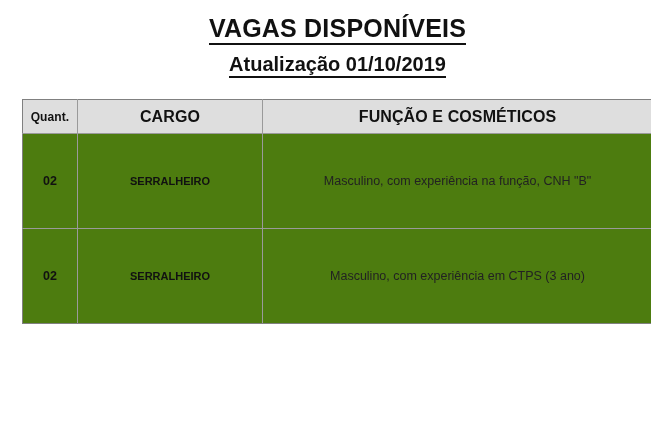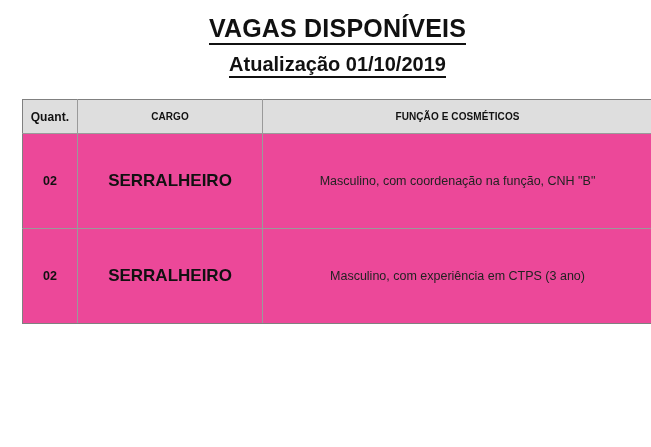--- a/index.html
+++ b/index.html
@@ -72,39 +72,39 @@
   table.vagas td {
     border: 1px solid #9a9a9a;
     vertical-align: middle;
     text-align: center;
     padding: 2px 6px;
     box-sizing: border-box;
   }
   table.vagas thead th {
     background: #dedede;
     height: 34px;
-    font-size: 10px;
+    font-size: 16px;
     font-weight: bold;
     color: #111;
     letter-spacing: 0.1px;
   }
   table.vagas thead th.th-qtd {
     font-size: 12px;
   }
   table.vagas tbody td {
     height: 95px;
-    background: #ec4899;
+    background: #4d7c0f;
   }
   td.cell-qtd {
     font-size: 12.5px;
     font-weight: bold;
     color: #111;
   }
   td.cell-cargo {
-    font-size: 17px;
+    font-size: 11px;
     font-weight: bold;
     color: #111;
     line-height: 1.35;
     white-space: pre-line;
   }
   td.cell-func {
     font-size: 12.5px;
     font-weight: normal;
     color: #222;
     line-height: 1.65;
@@ -145,21 +145,21 @@
         <tr>
           <th class="th-qtd">Quant.</th>
           <th>CARGO</th>
           <th>FUNÇÃO E COSMÉTICOS</th>
         </tr>
       </thead>
       <tbody>
         <tr>
           <td class="cell-qtd">02</td>
           <td class="cell-cargo">SERRALHEIRO</td>
-          <td class="cell-func">Masculino, com coordenação na função, CNH "B"</td>
+          <td class="cell-func">Masculino, com experiência na função, CNH "B"</td>
         </tr>
         <tr>
           <td class="cell-qtd">02</td>
           <td class="cell-cargo">SERRALHEIRO</td>
           <td class="cell-func">Masculino, com experiência em  CTPS (3 ano)</td>
         </tr>
       </tbody>
     </table>
   </div>
 

